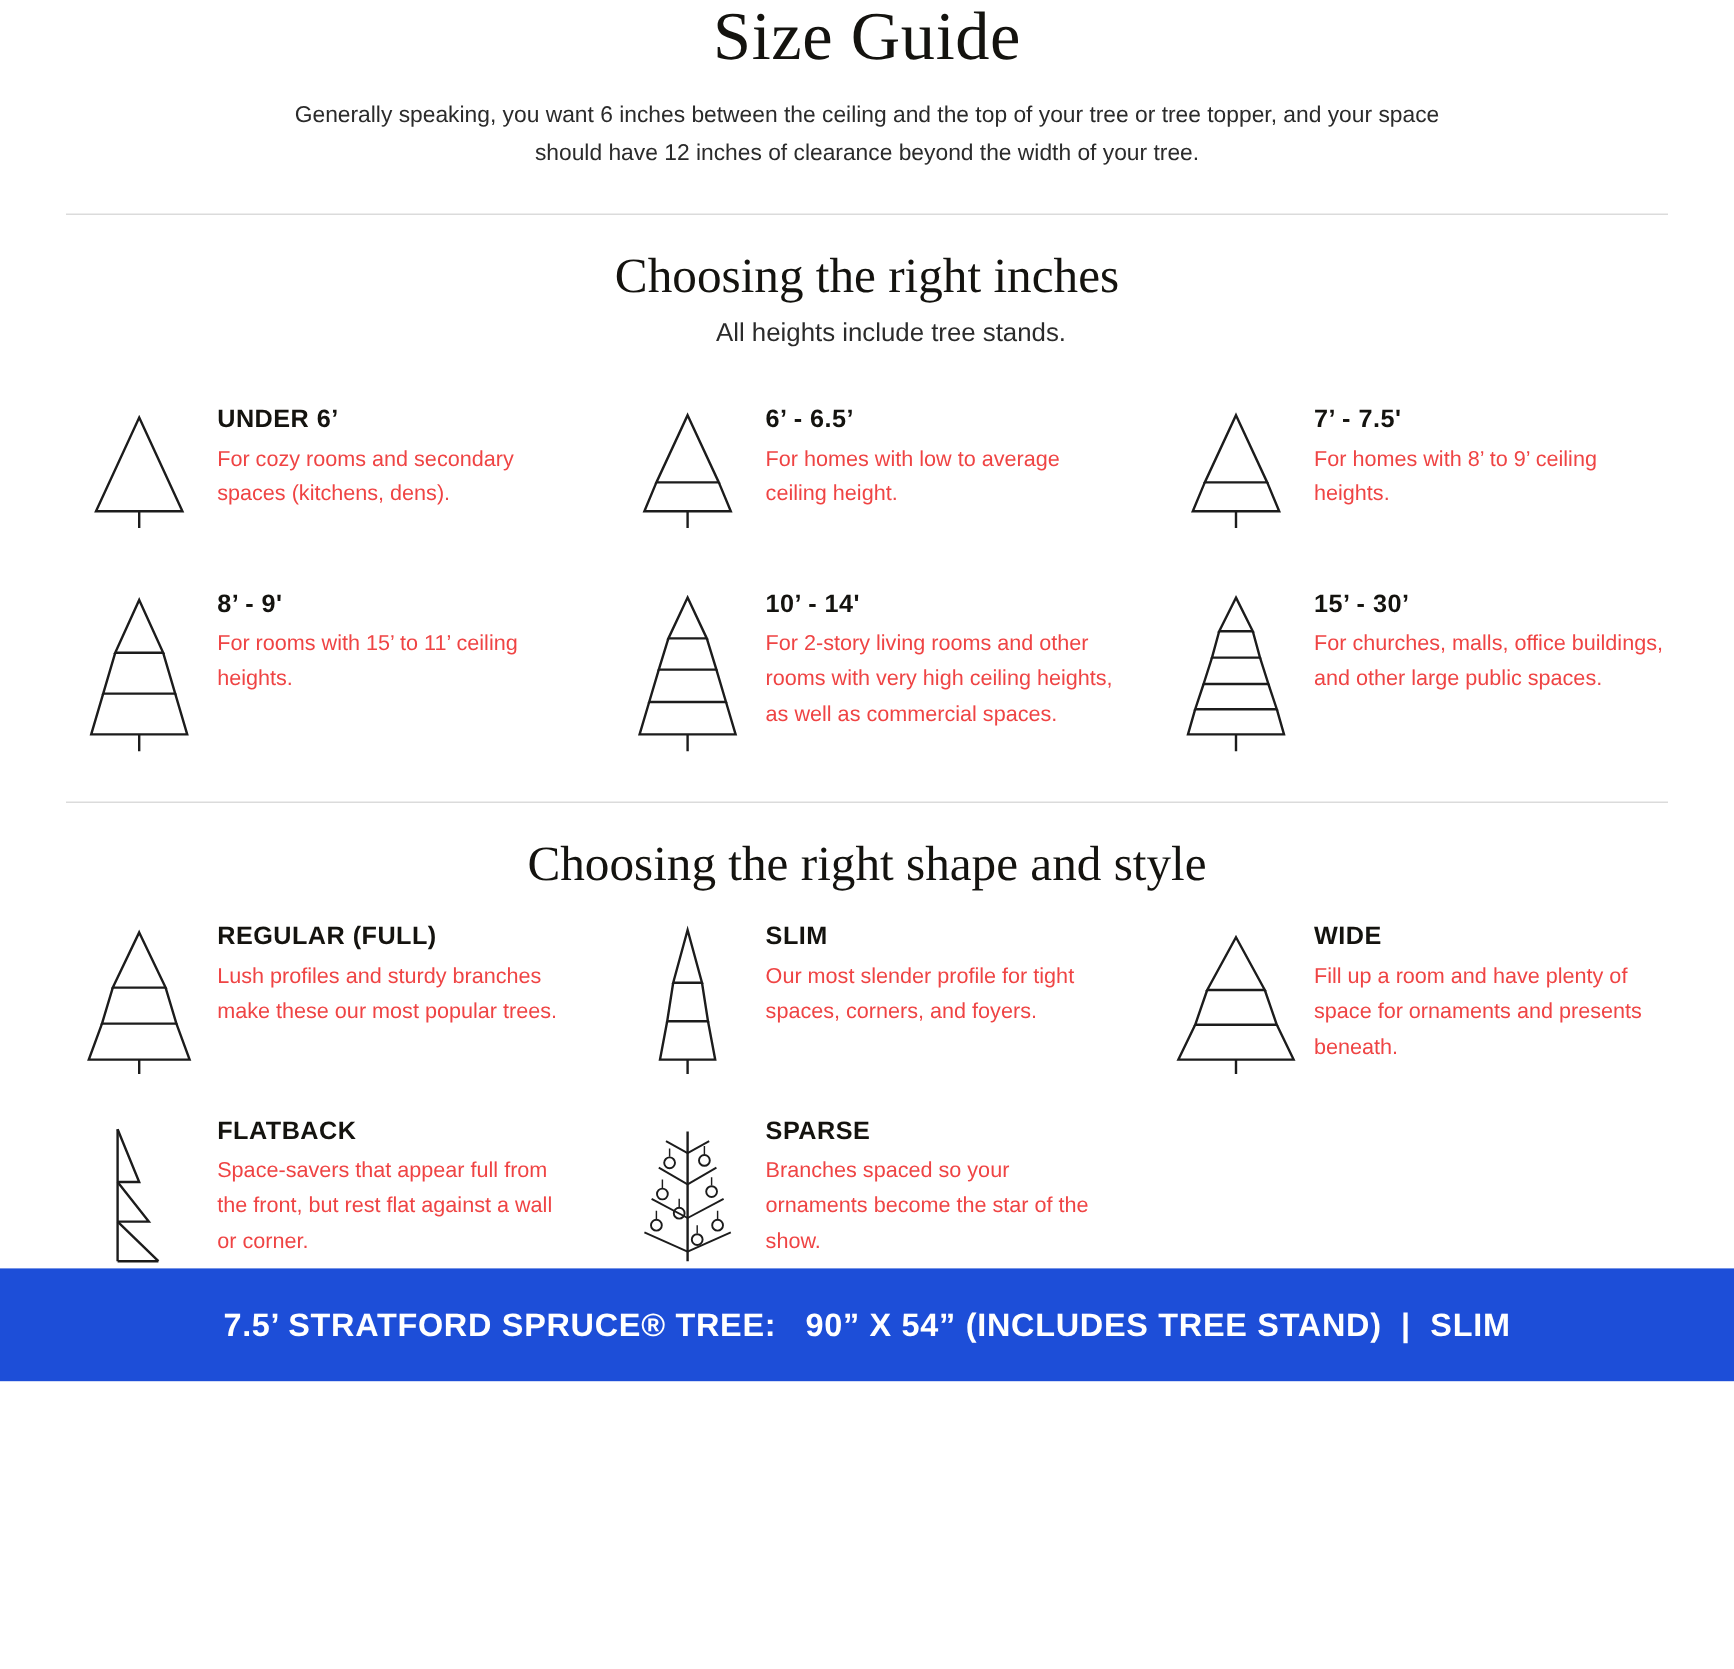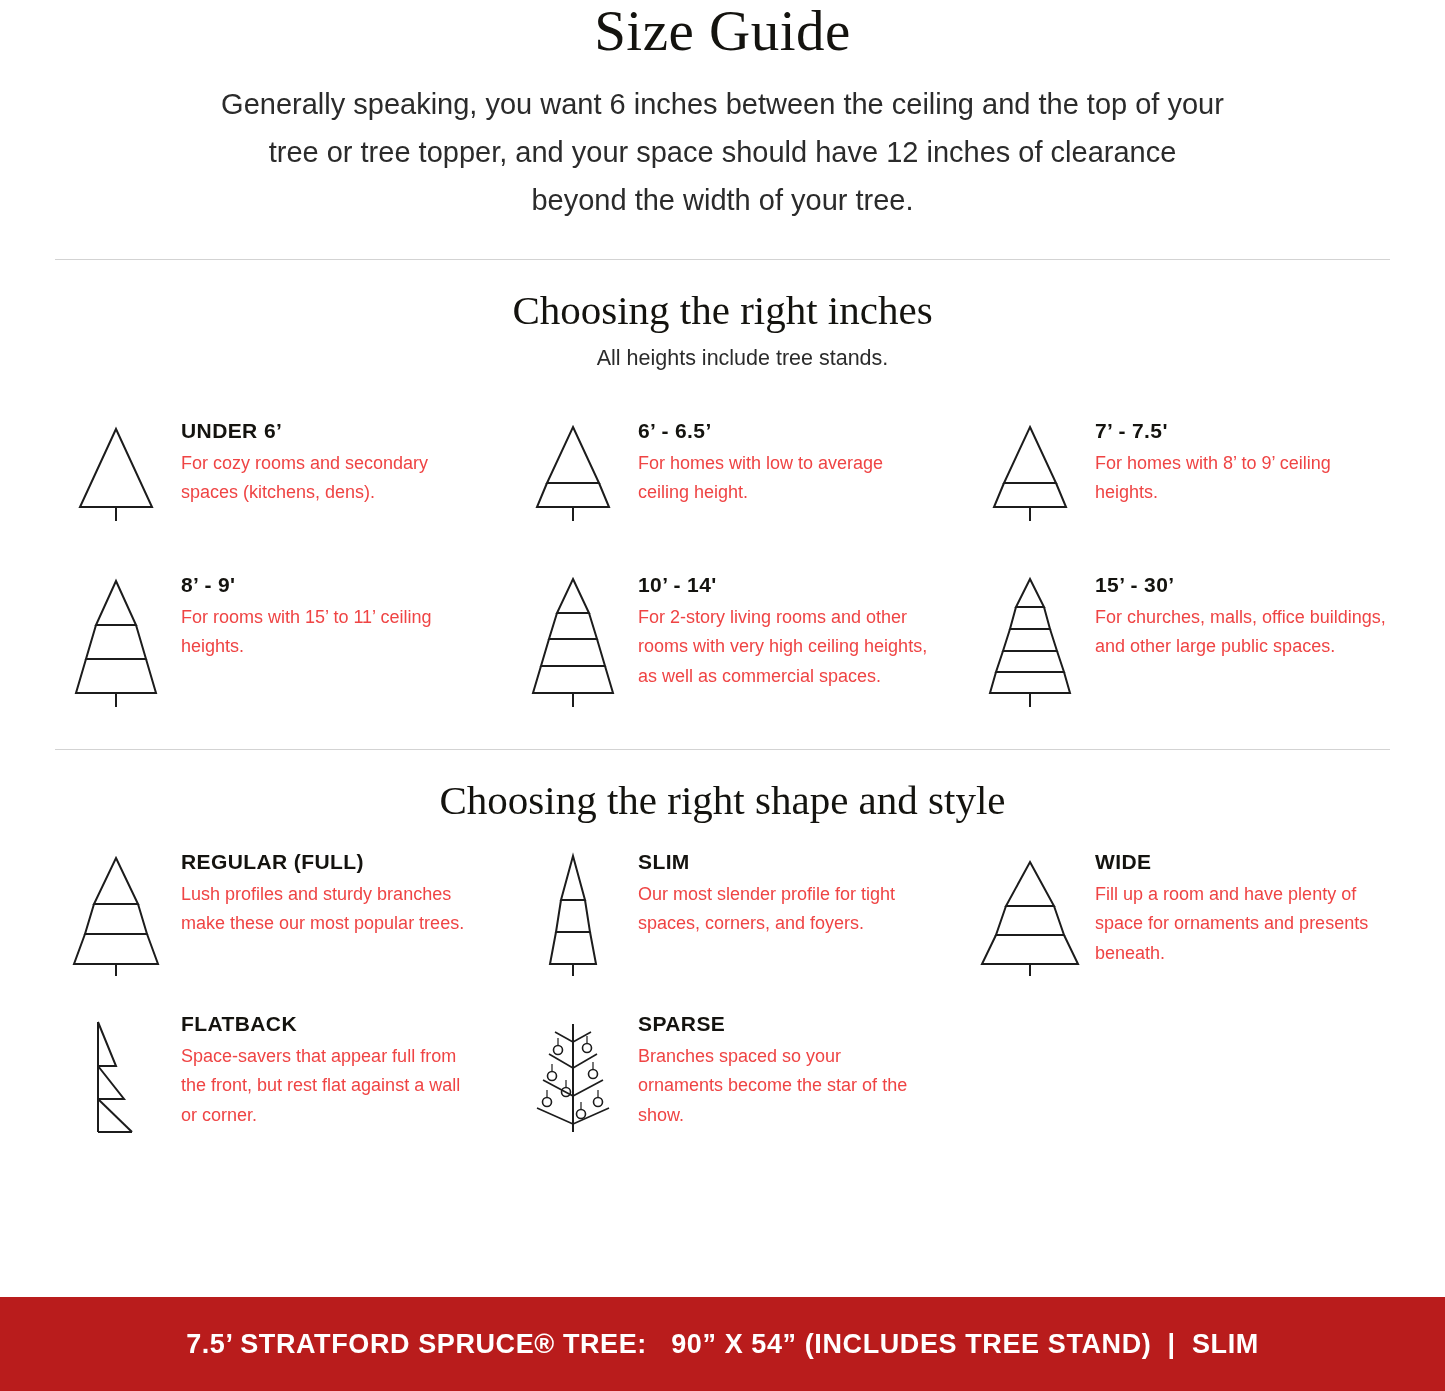--- a/index.html
+++ b/index.html
@@ -12,21 +12,21 @@
     width: 1445px;
     height: 1391px;
     font-family: "Liberation Sans", sans-serif;
     color: #1c1c1c;
     position: relative;
     overflow: hidden;
   }
 
   .page {
     width: 1445px;
-    height: 1391px;
+    height: 1151px;
     position: relative;
     display: flex;
     flex-direction: column;
   }
 
   
   .header {
     padding: 0 120px;
     text-align: center;
   }
@@ -34,21 +34,21 @@
     font-family: "Liberation Serif", serif;
     font-size: 57px;
     font-weight: 400;
     letter-spacing: 0.5px;
     margin: 0;
     padding-top: 2px;
     line-height: 1.0;
     color: #14130f;
   }
   .intro {
-    font-size: 29px;
+    font-size: 19px;
     line-height: 1.65;
     color: #2b2b2b;
     margin: 22px auto 0;
     max-width: 1010px;
   }
 
   .divider {
     height: 1px;
     background: #d3d3d3;
     margin: 34px 55px 0 55px;
@@ -111,21 +111,21 @@
 
   svg { display: block; }
 
   
   .footer {
     position: absolute;
     left: 0;
     bottom: 0;
     width: 1445px;
     height: 94px;
-    background: #b91c1c;
+    background: #1d4ed8;
     display: flex;
     align-items: center;
     justify-content: center;
   }
   .footer-text {
     color: #ffffff;
     font-size: 27px;
     font-weight: bold;
     letter-spacing: 0.6px;
     text-align: center;

